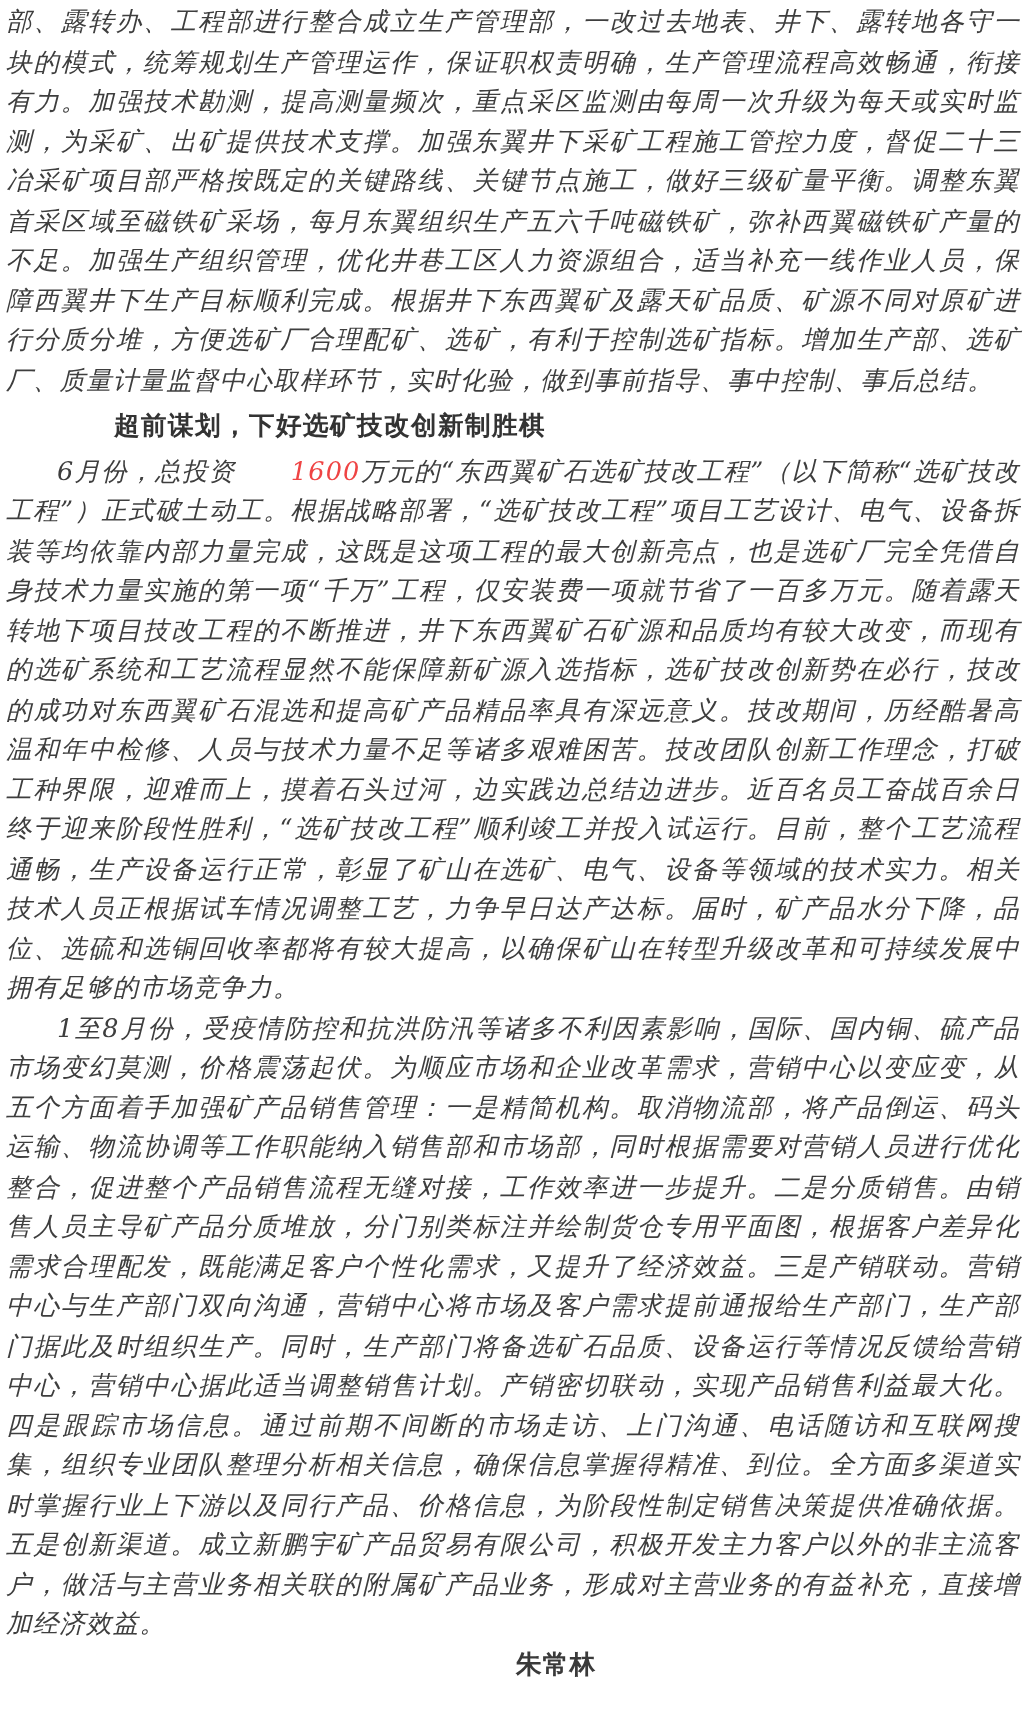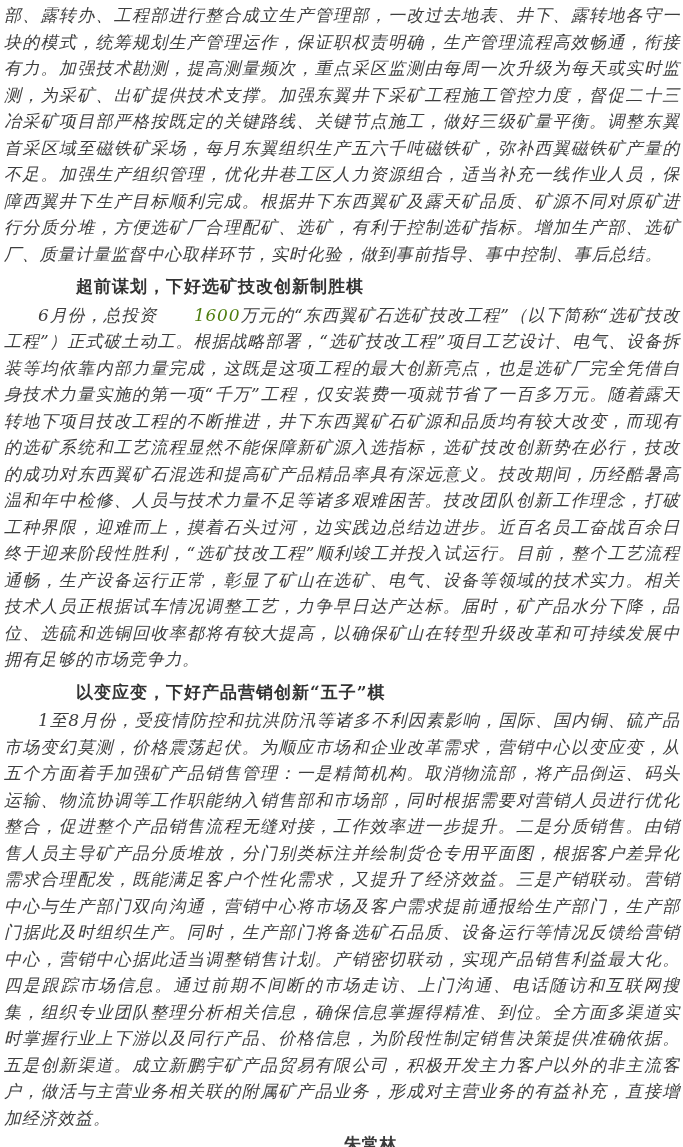--- a/index.html
+++ b/index.html
@@ -32,23 +32,24 @@
   .heading {
     margin: 6px 0 2px 0;
     padding-left: 72px;
     font-size: 17px;
     line-height: 26.5px;
     font-weight: bold;
     color: #333333;
     text-align: left;
     text-indent: 0;
     letter-spacing: 1px;
+    font-family: Liberation Mono, monospace;
   }
   .num {
-    color: #4d7c0f;
+    color: #ef4444;
     margin-left: 37px;
   }
   .signature {
     margin: 0;
     padding-left: 340px;
     font-weight: bold;
     color: #3a3a3a;
     text-align: left;
     text-indent: 0;
   }
@@ -57,19 +58,18 @@
 <body>
 
 <div class="page">
 
   <p class="para no-indent">部、露转办、工程部进行整合成立生产管理部，一改过去地表、井下、露转地各守一块的模式，统筹规划生产管理运作，保证职权责明确，生产管理流程高效畅通，衔接有力。加强技术勘测，提高测量频次，重点采区监测由每周一次升级为每天或实时监测，为采矿、出矿提供技术支撑。加强东翼井下采矿工程施工管控力度，督促二十三冶采矿项目部严格按既定的关键路线、关键节点施工，做好三级矿量平衡。调整东翼首采区域至磁铁矿采场，每月东翼组织生产五六千吨磁铁矿，弥补西翼磁铁矿产量的不足。加强生产组织管理，优化井巷工区人力资源组合，适当补充一线作业人员，保障西翼井下生产目标顺利完成。根据井下东西翼矿及露天矿品质、矿源不同对原矿进行分质分堆，方便选矿厂合理配矿、选矿，有利于控制选矿指标。增加生产部、选矿厂、质量计量监督中心取样环节，实时化验，做到事前指导、事中控制、事后总结。</p>
 
   <h2 class="heading">超前谋划，下好选矿技改创新制胜棋</h2>
 
   <p class="para"><span>6月份，总投资</span><span class="num">1600</span><span>万元的“东西翼矿石选矿技改工程”（以下简称“选矿技改工程”）正式破土动工。根据战略部署，“选矿技改工程”项目工艺设计、电气、设备拆装等均依靠内部力量完成，这既是这项工程的最大创新亮点，也是选矿厂完全凭借自身技术力量实施的第一项“千万”工程，仅安装费一项就节省了一百多万元。随着露天转地下项目技改工程的不断推进，井下东西翼矿石矿源和品质均有较大改变，而现有的选矿系统和工艺流程显然不能保障新矿源入选指标，选矿技改创新势在必行，技改的成功对东西翼矿石混选和提高矿产品精品率具有深远意义。技改期间，历经酷暑高温和年中检修、人员与技术力量不足等诸多艰难困苦。技改团队创新工作理念，打破工种界限，迎难而上，摸着石头过河，边实践边总结边进步。近百名员工奋战百余日终于迎来阶段性胜利，“选矿技改工程”顺利竣工并投入试运行。目前，整个工艺流程通畅，生产设备运行正常，彰显了矿山在选矿、电气、设备等领域的技术实力。相关技术人员正根据试车情况调整工艺，力争早日达产达标。届时，矿产品水分下降，品位、选硫和选铜回收率都将有较大提高，以确保矿山在转型升级改革和可持续发展中拥有足够的市场竞争力。</span></p>
 
-  <h2 class="heading">以变应变，下好产品营销创新“五子”棋</h2>
 
   <p class="para">1至8月份，受疫情防控和抗洪防汛等诸多不利因素影响，国际、国内铜、硫产品市场变幻莫测，价格震荡起伏。为顺应市场和企业改革需求，营销中心以变应变，从五个方面着手加强矿产品销售管理：一是精简机构。取消物流部，将产品倒运、码头运输、物流协调等工作职能纳入销售部和市场部，同时根据需要对营销人员进行优化整合，促进整个产品销售流程无缝对接，工作效率进一步提升。二是分质销售。由销售人员主导矿产品分质堆放，分门别类标注并绘制货仓专用平面图，根据客户差异化需求合理配发，既能满足客户个性化需求，又提升了经济效益。三是产销联动。营销中心与生产部门双向沟通，营销中心将市场及客户需求提前通报给生产部门，生产部门据此及时组织生产。同时，生产部门将备选矿石品质、设备运行等情况反馈给营销中心，营销中心据此适当调整销售计划。产销密切联动，实现产品销售利益最大化。四是跟踪市场信息。通过前期不间断的市场走访、上门沟通、电话随访和互联网搜集，组织专业团队整理分析相关信息，确保信息掌握得精准、到位。全方面多渠道实时掌握行业上下游以及同行产品、价格信息，为阶段性制定销售决策提供准确依据。五是创新渠道。成立新鹏宇矿产品贸易有限公司，积极开发主力客户以外的非主流客户，做活与主营业务相关联的附属矿产品业务，形成对主营业务的有益补充，直接增加经济效益。</p>
 
   <p class="signature">朱常林</p>
 
 </div>
 
 </body></html>

